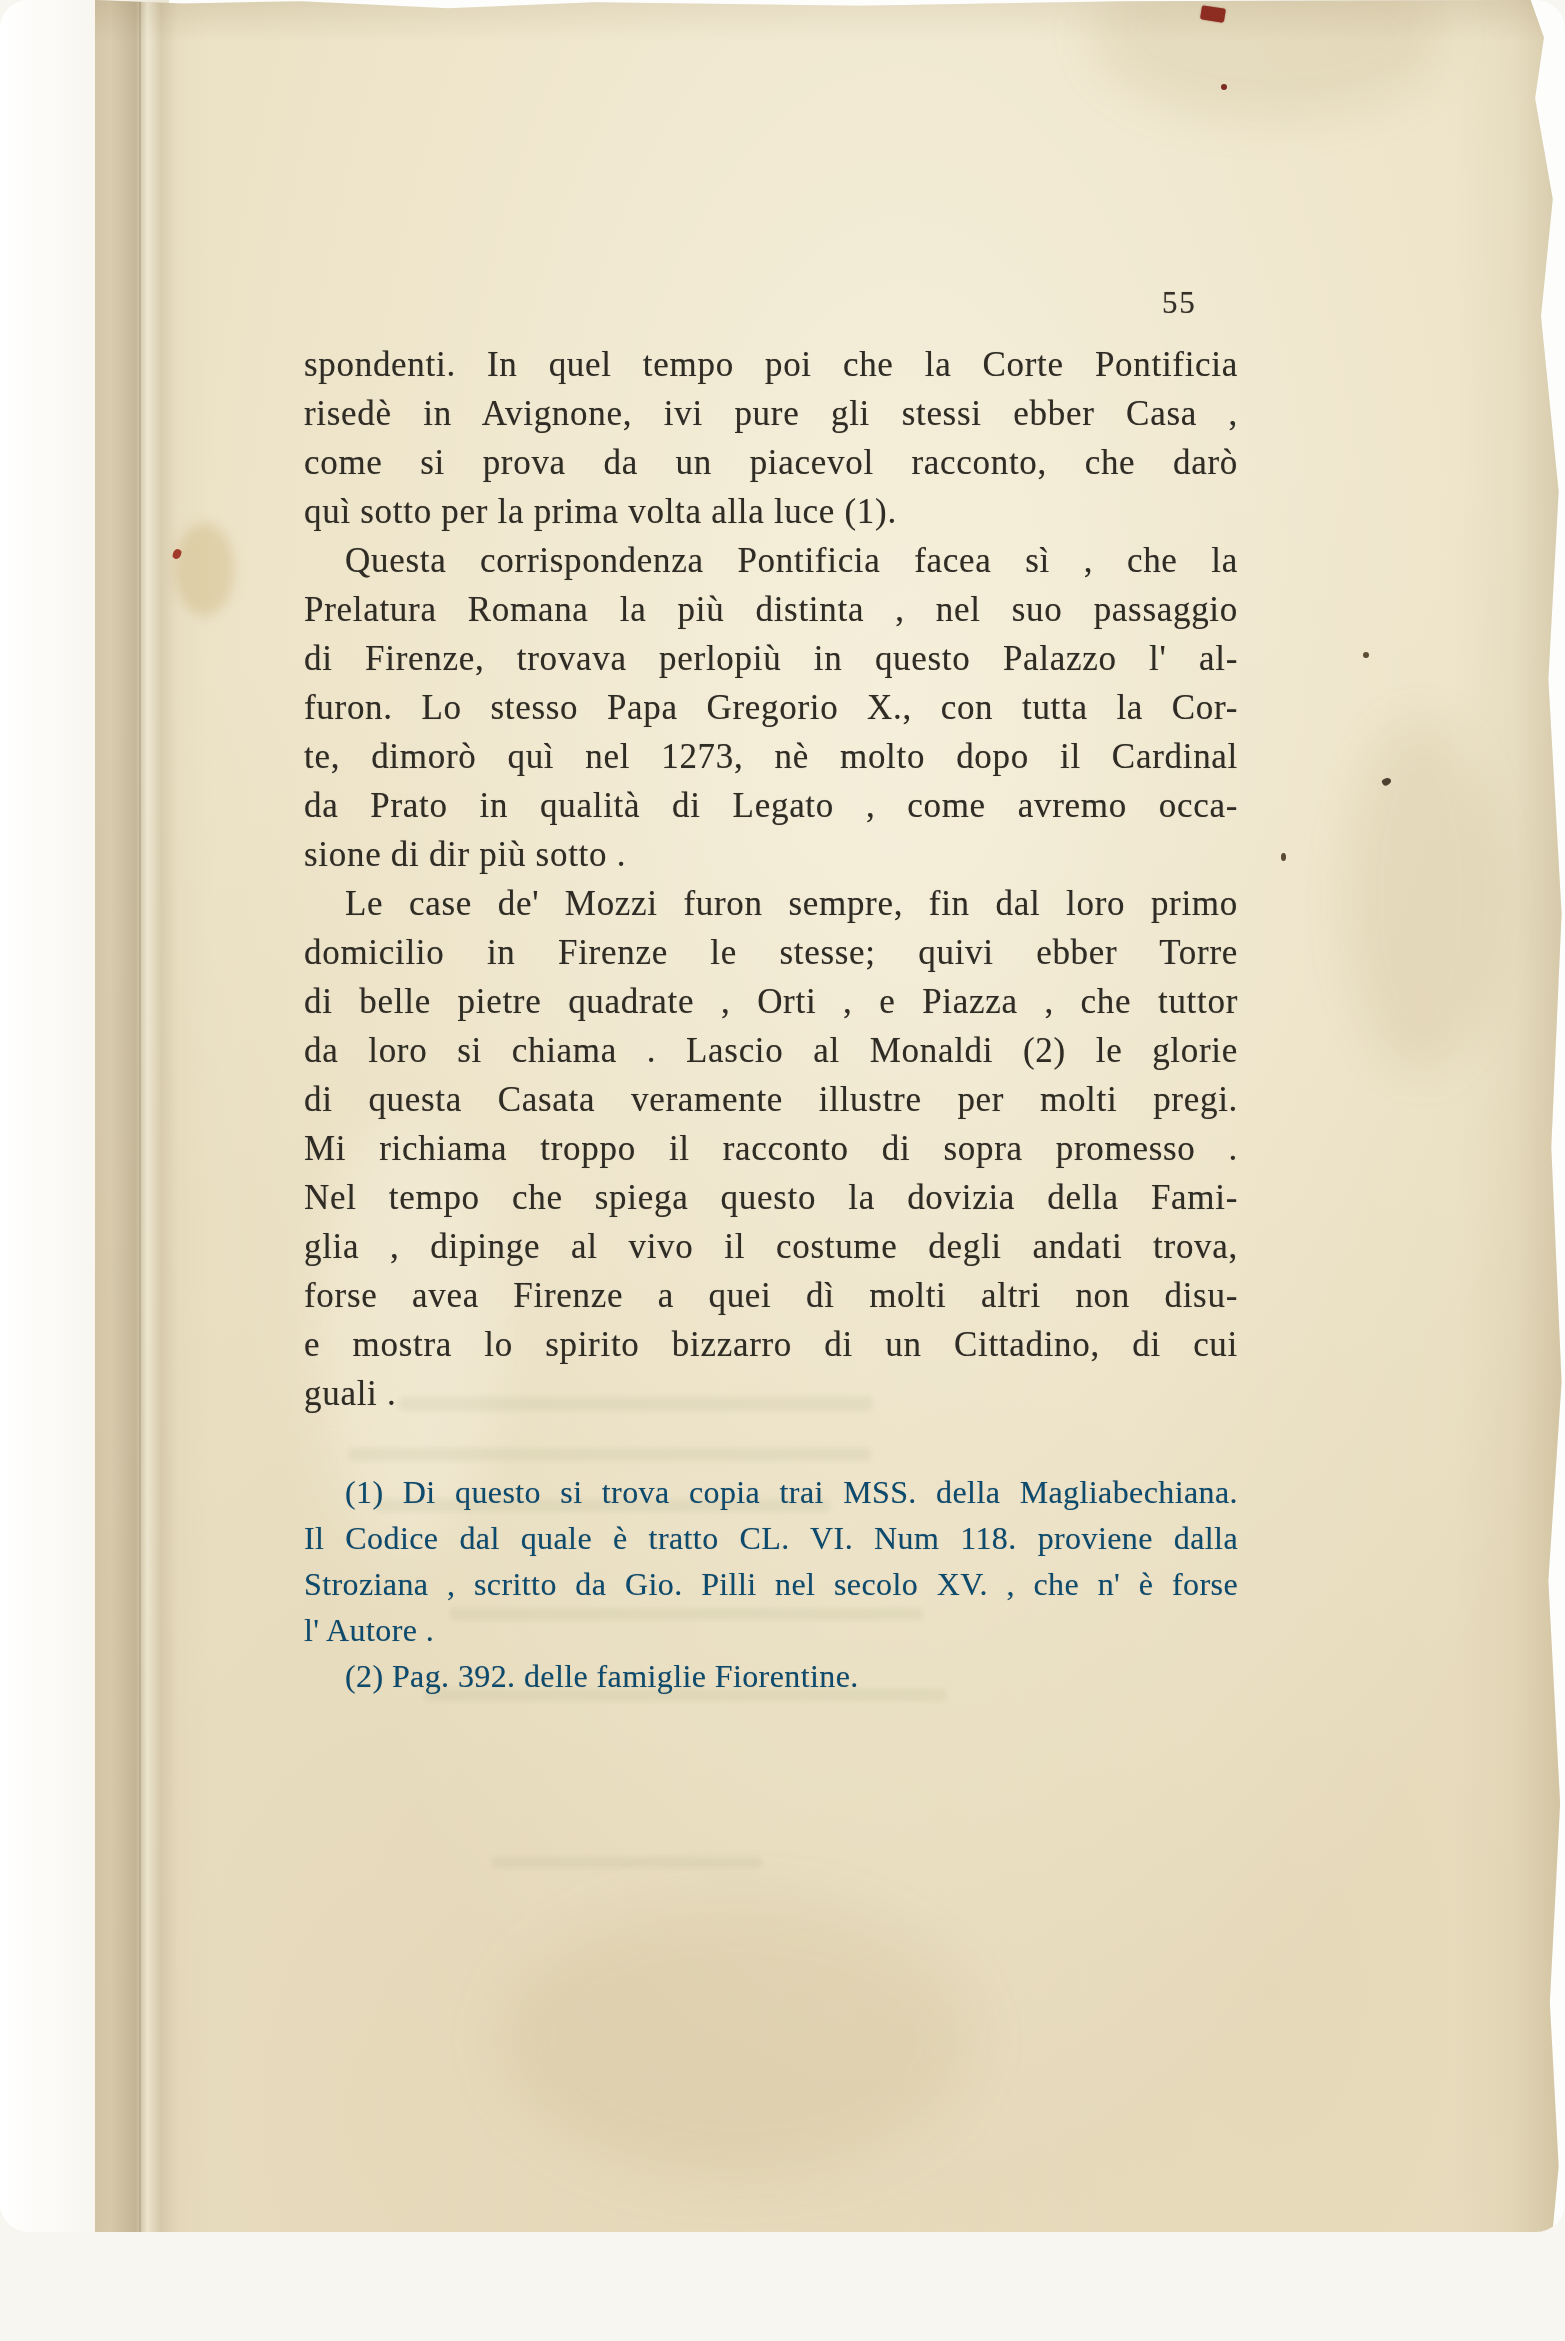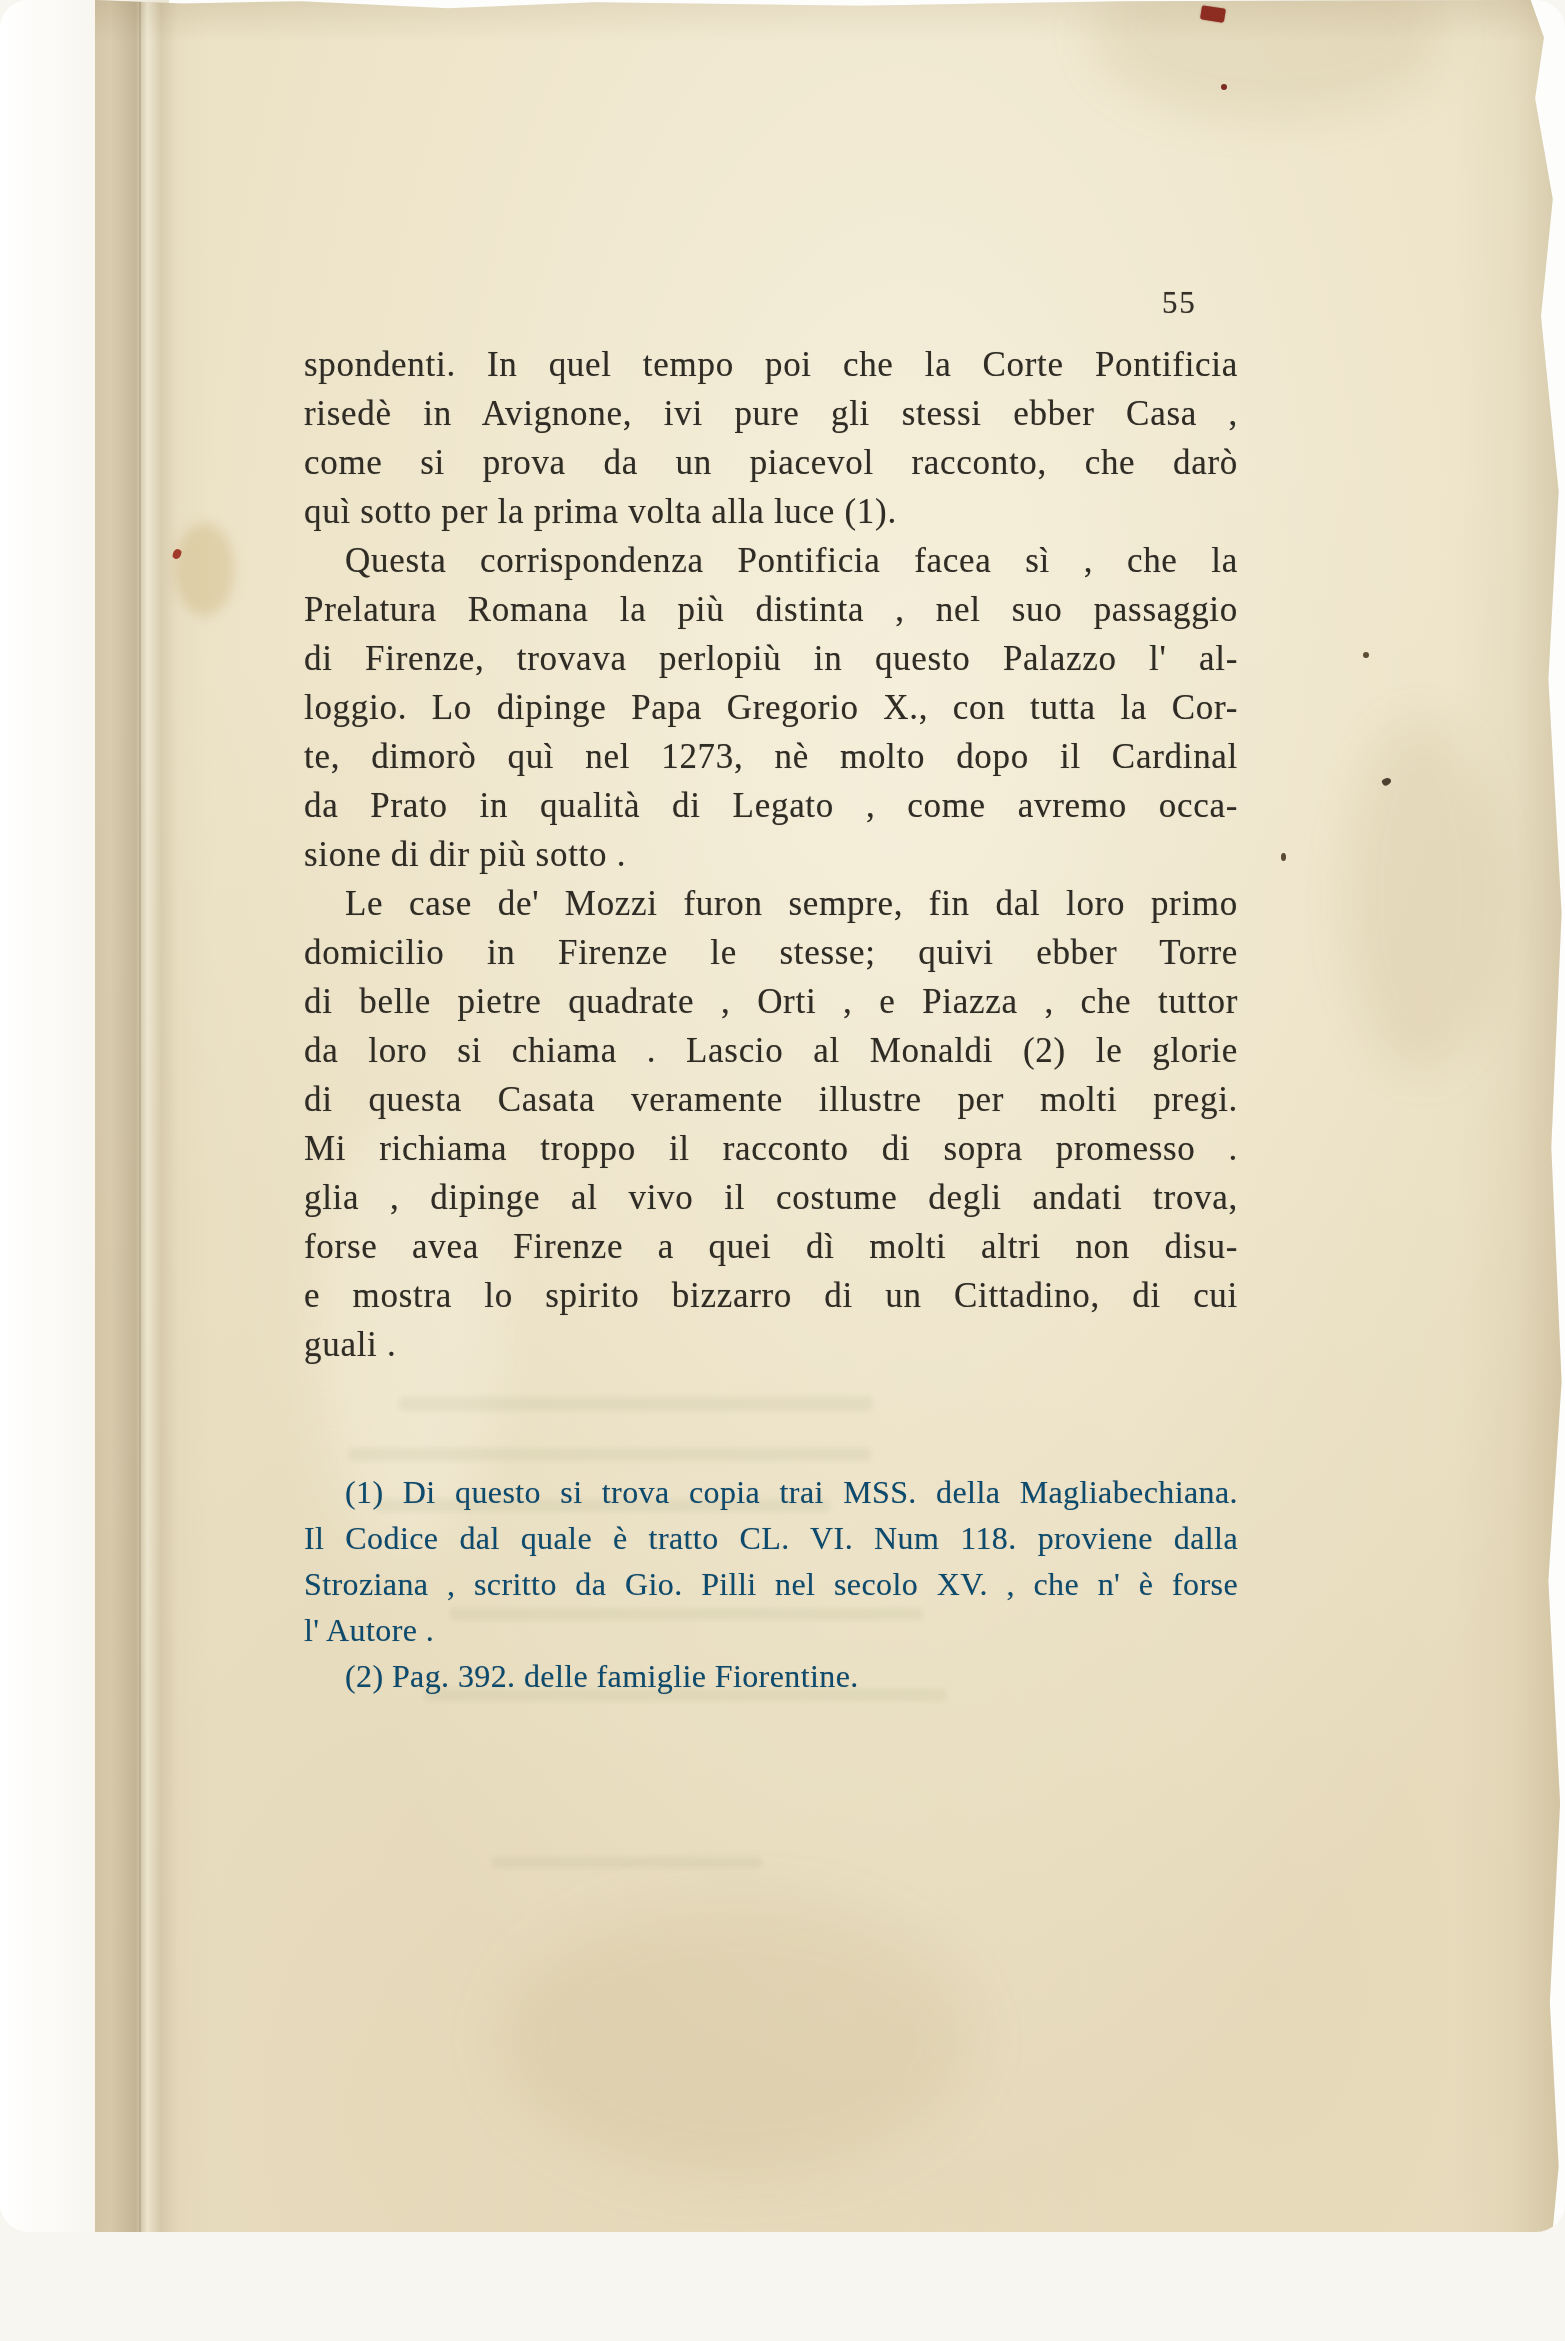--- a/index.html
+++ b/index.html
@@ -183,32 +183,33 @@
       <div class="paragraph">
         <div class="line">spondenti. In quel tempo poi che la Corte Pontificia</div>
         <div class="line">risedè in Avignone, ivi pure gli stessi ebber Casa ,</div>
         <div class="line">come si prova da un piacevol racconto, che darò</div>
         <div class="line last">quì sotto per la prima volta alla luce (1).</div>
       </div>
       <div class="paragraph">
         <div class="line indent">Questa corrispondenza Pontificia facea sì , che la</div>
         <div class="line">Prelatura Romana la più distinta , nel suo passaggio</div>
         <div class="line">di Firenze, trovava perlopiù in questo Palazzo l' al-</div>
-        <div class="line">loggio. Lo dipinge Papa Gregorio X., con tutta la Cor-</div>
+        <div class="line">furon. Lo stesso Papa Gregorio X., con tutta la Cor-</div>
         <div class="line">te, dimorò quì nel 1273, nè molto dopo il Cardinal</div>
         <div class="line">da Prato in qualità di Legato , come avremo occa-</div>
         <div class="line last">sione di dir più sotto .</div>
       </div>
       <div class="paragraph">
         <div class="line indent">Le case de' Mozzi furon sempre, fin dal loro primo</div>
         <div class="line">domicilio in Firenze le stesse; quivi ebber Torre</div>
         <div class="line">di belle pietre quadrate , Orti , e Piazza , che tuttor</div>
         <div class="line">da loro si chiama . Lascio al Monaldi (2) le glorie</div>
         <div class="line">di questa Casata veramente illustre per molti pregi.</div>
         <div class="line">Mi richiama troppo il racconto di sopra promesso .</div>
+        <div class="line">Nel tempo che spiega questo la dovizia della Fami-</div>
         <div class="line">glia , dipinge al vivo il costume degli andati trova,</div>
         <div class="line">forse avea Firenze a quei dì molti altri non disu-</div>
         <div class="line">e mostra lo spirito bizzarro di un Cittadino, di cui</div>
         <div class="line last">guali .</div>
       </div>
     </div>
 
   <div class="footnotes" id="footnotes">
       <div class="paragraph">
         <div class="line indent">(1) Di questo si trova copia trai MSS. della Magliabechiana.</div>

